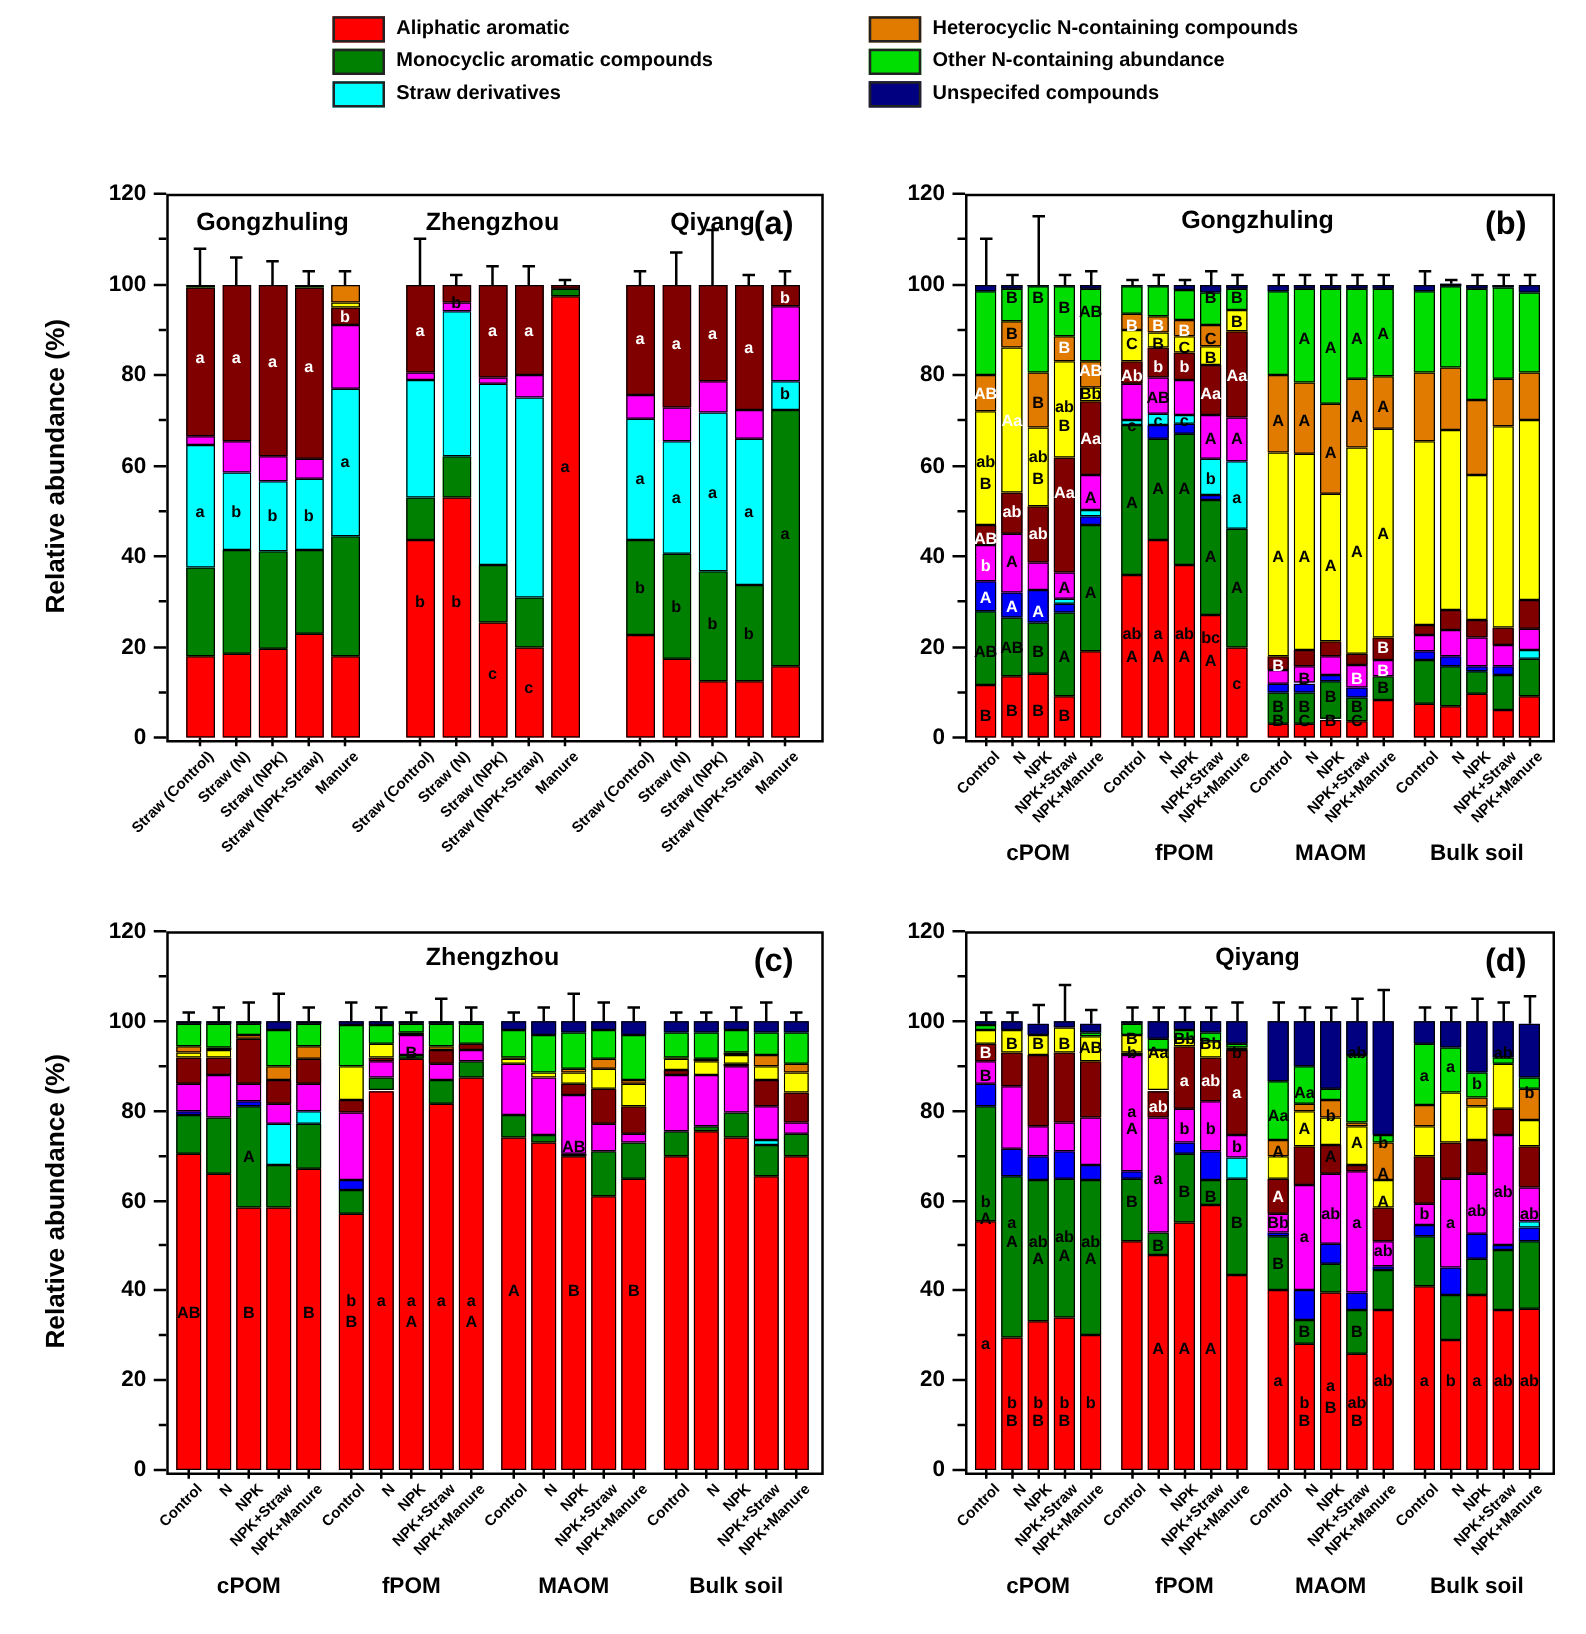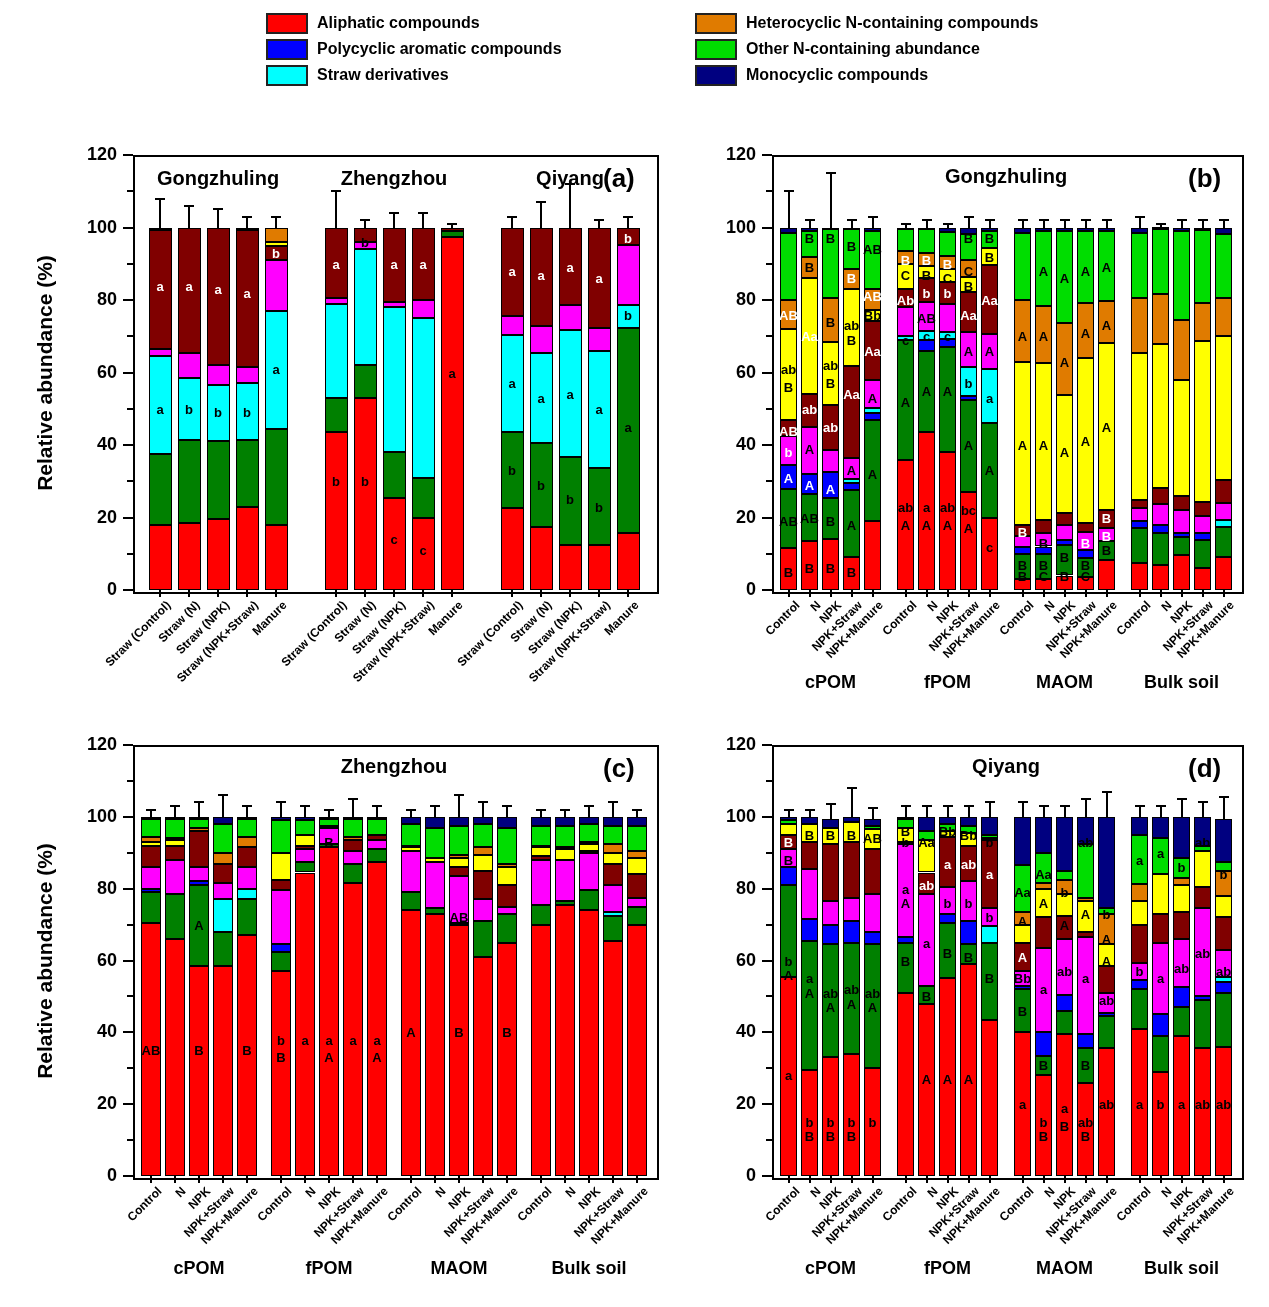--- a/index.html
+++ b/index.html
@@ -26,43 +26,43 @@
   .ylab{position:absolute;font-size:21px;font-weight:bold;color:#000;white-space:nowrap;
     transform:translate(-50%,-50%) rotate(-90deg);}
 </style>
 </head>
 <body>
 
 <div id="figure">
   <div id="legend-left" class="legend" style="left:266px;top:10px;">
       <div class="legend-row">
         <span class="swatch" style="background: rgb(255, 0, 0);"></span>
-        <span class="legend-label">Aliphatic compounds</span>
+        <span class="legend-label">Aliphatic aromatic</span>
       </div>
       <div class="legend-row">
-        <span class="swatch" style="background: rgb(0, 0, 255);"></span>
-        <span class="legend-label">Polycyclic aromatic compounds</span>
+        <span class="swatch" style="background: rgb(0, 128, 0);"></span>
+        <span class="legend-label">Monocyclic aromatic compounds</span>
       </div>
       <div class="legend-row">
         <span class="swatch" style="background: rgb(0, 255, 255);"></span>
         <span class="legend-label">Straw derivatives</span>
       </div>
     </div>
   <div id="legend-right" class="legend" style="left:695px;top:10px;">
       <div class="legend-row">
         <span class="swatch" style="background: rgb(224, 123, 0);"></span>
         <span class="legend-label">Heterocyclic N-containing compounds</span>
       </div>
       <div class="legend-row">
         <span class="swatch" style="background: rgb(0, 221, 0);"></span>
         <span class="legend-label">Other N-containing abundance</span>
       </div>
       <div class="legend-row">
         <span class="swatch" style="background: rgb(0, 0, 128);"></span>
-        <span class="legend-label">Monocyclic compounds</span>
+        <span class="legend-label">Unspecifed compounds</span>
       </div>
     </div>
   <div id="panels">
       <div class="panel" style="left: 23px; top: 130px; width: 672px; height: 595px;">
         <div class="plotbox" style="left: 110px; top: 25px; width: 522px; height: 435px;"></div>
         <div class="ytick" style="left: 100px; top: 459px; width: 10px; height: 2px;"></div>
         <div class="yticklabel" style="left: 48px; top: 449px;">0</div>
         <div class="ytick" style="left: 100px; top: 386.5px; width: 10px; height: 2px;"></div>
         <div class="yticklabel" style="left: 48px; top: 376.5px;">20</div>
         <div class="ytick" style="left: 100px; top: 314px; width: 10px; height: 2px;"></div>

